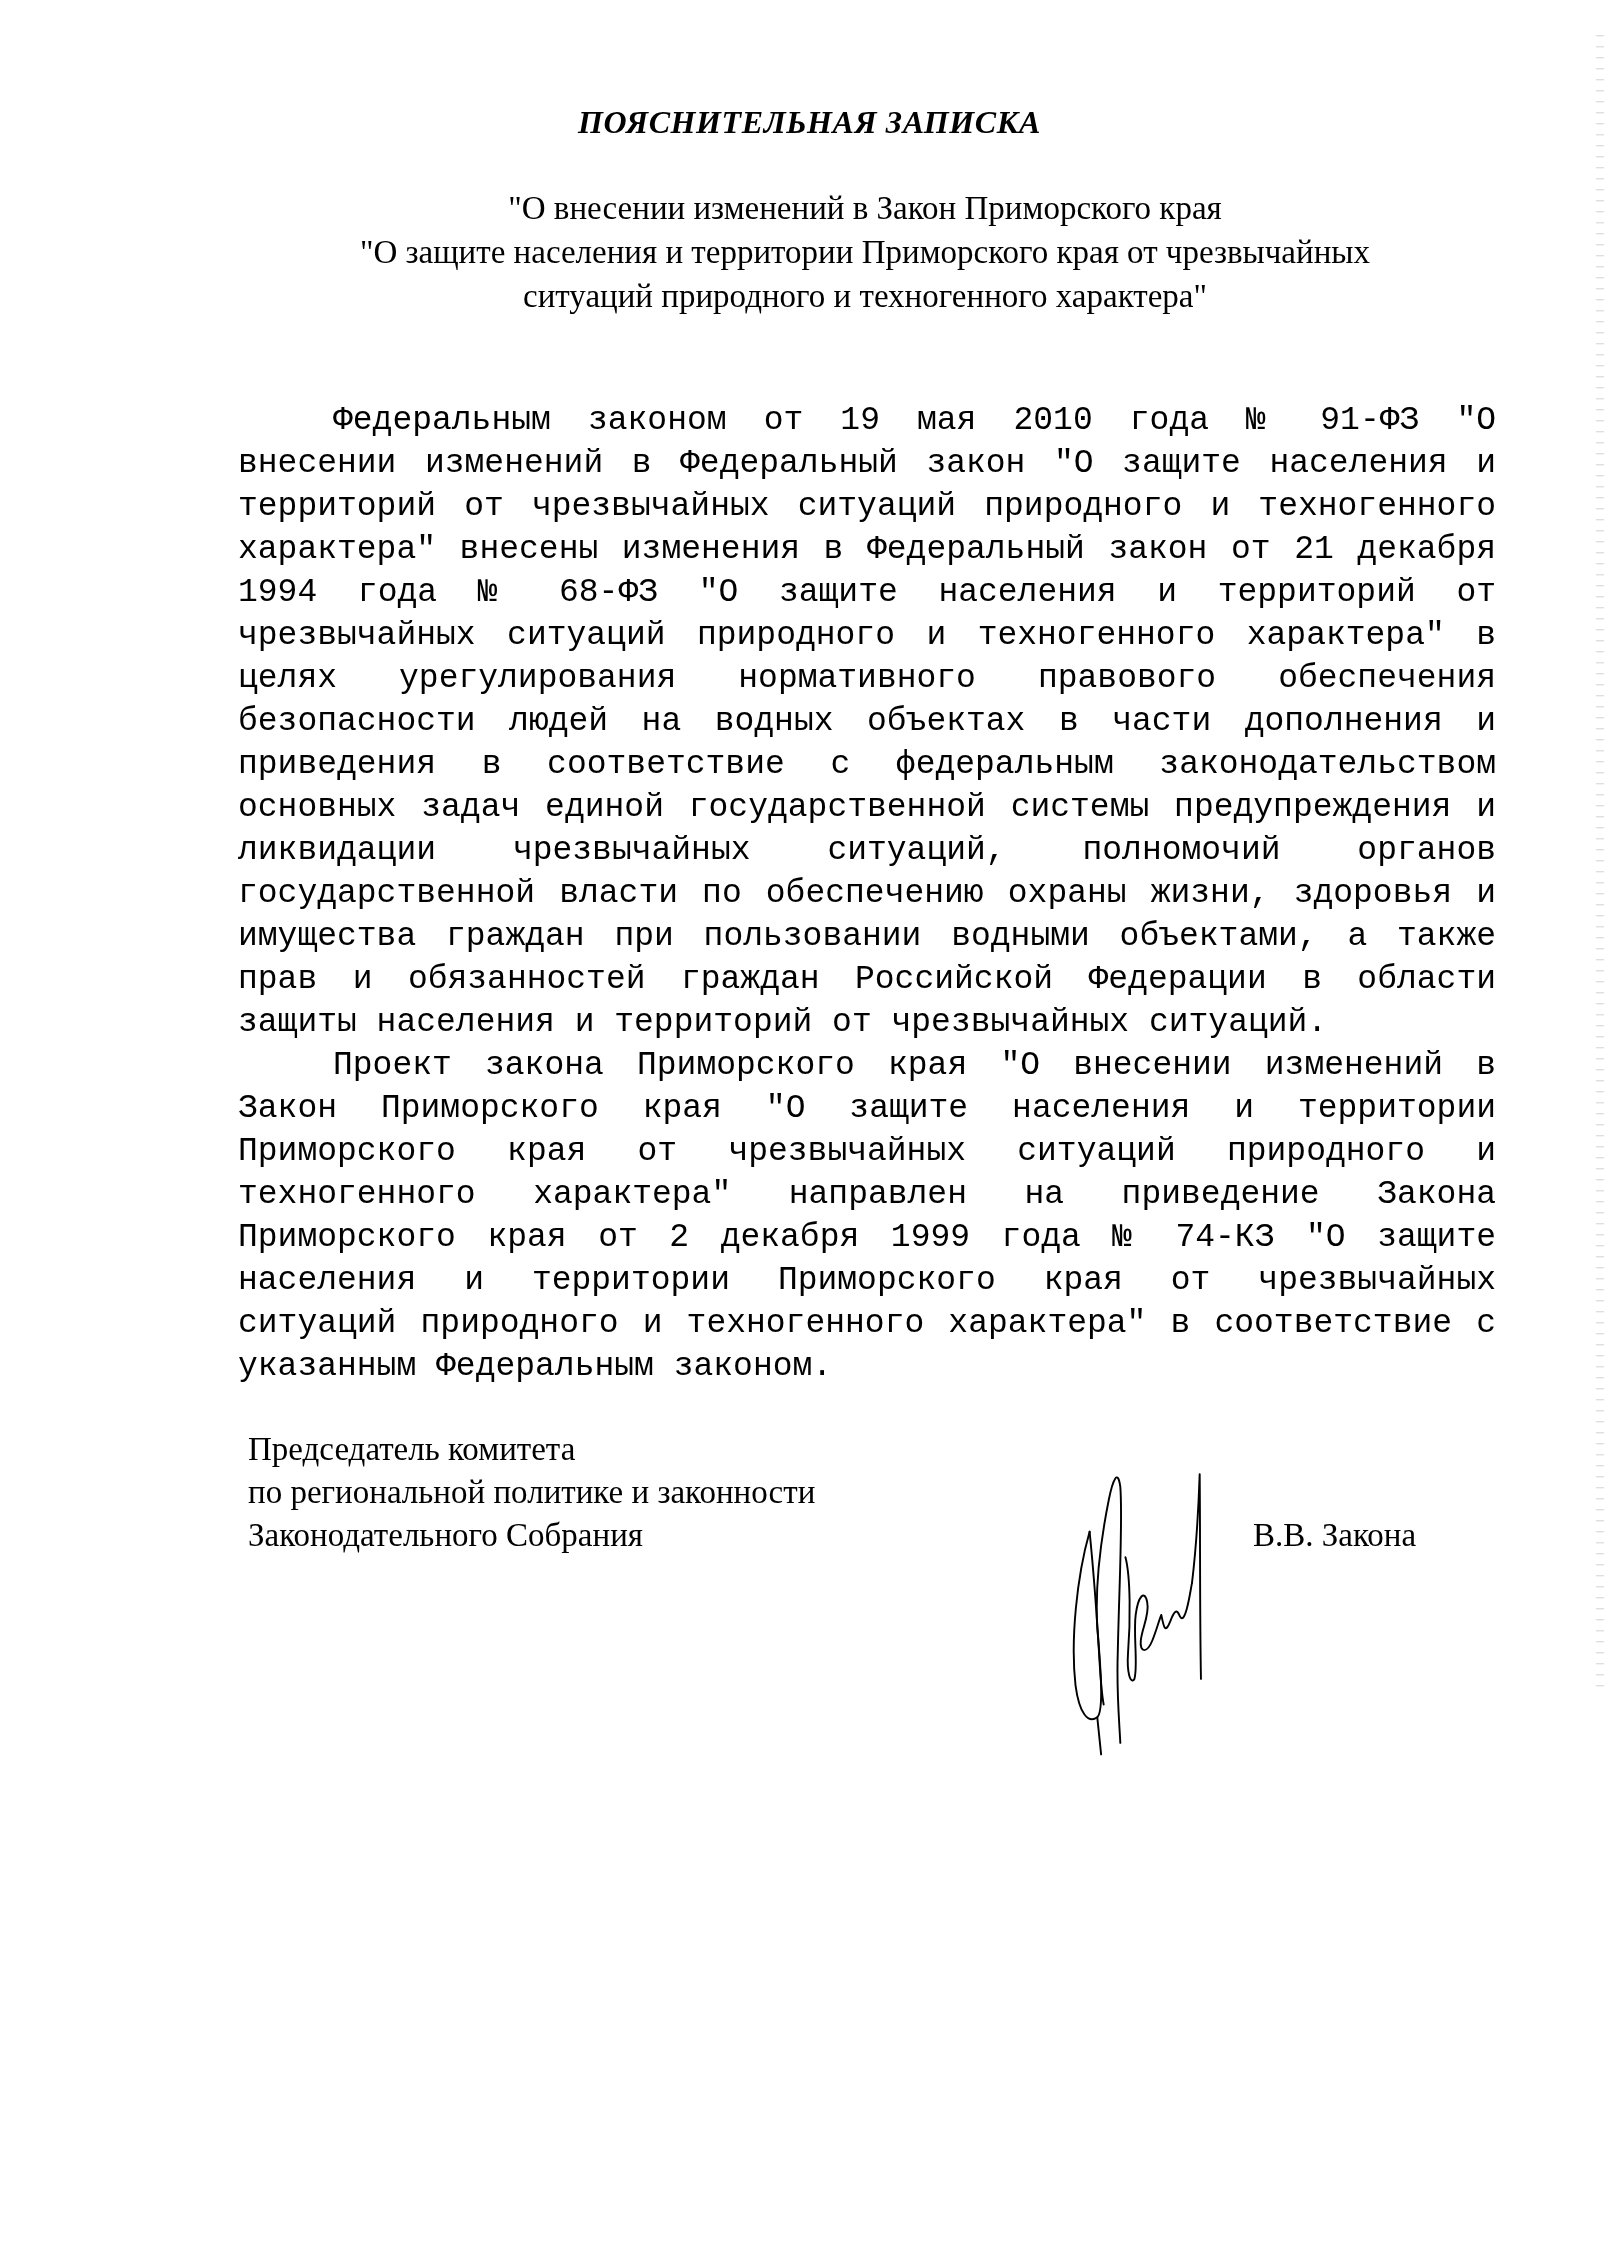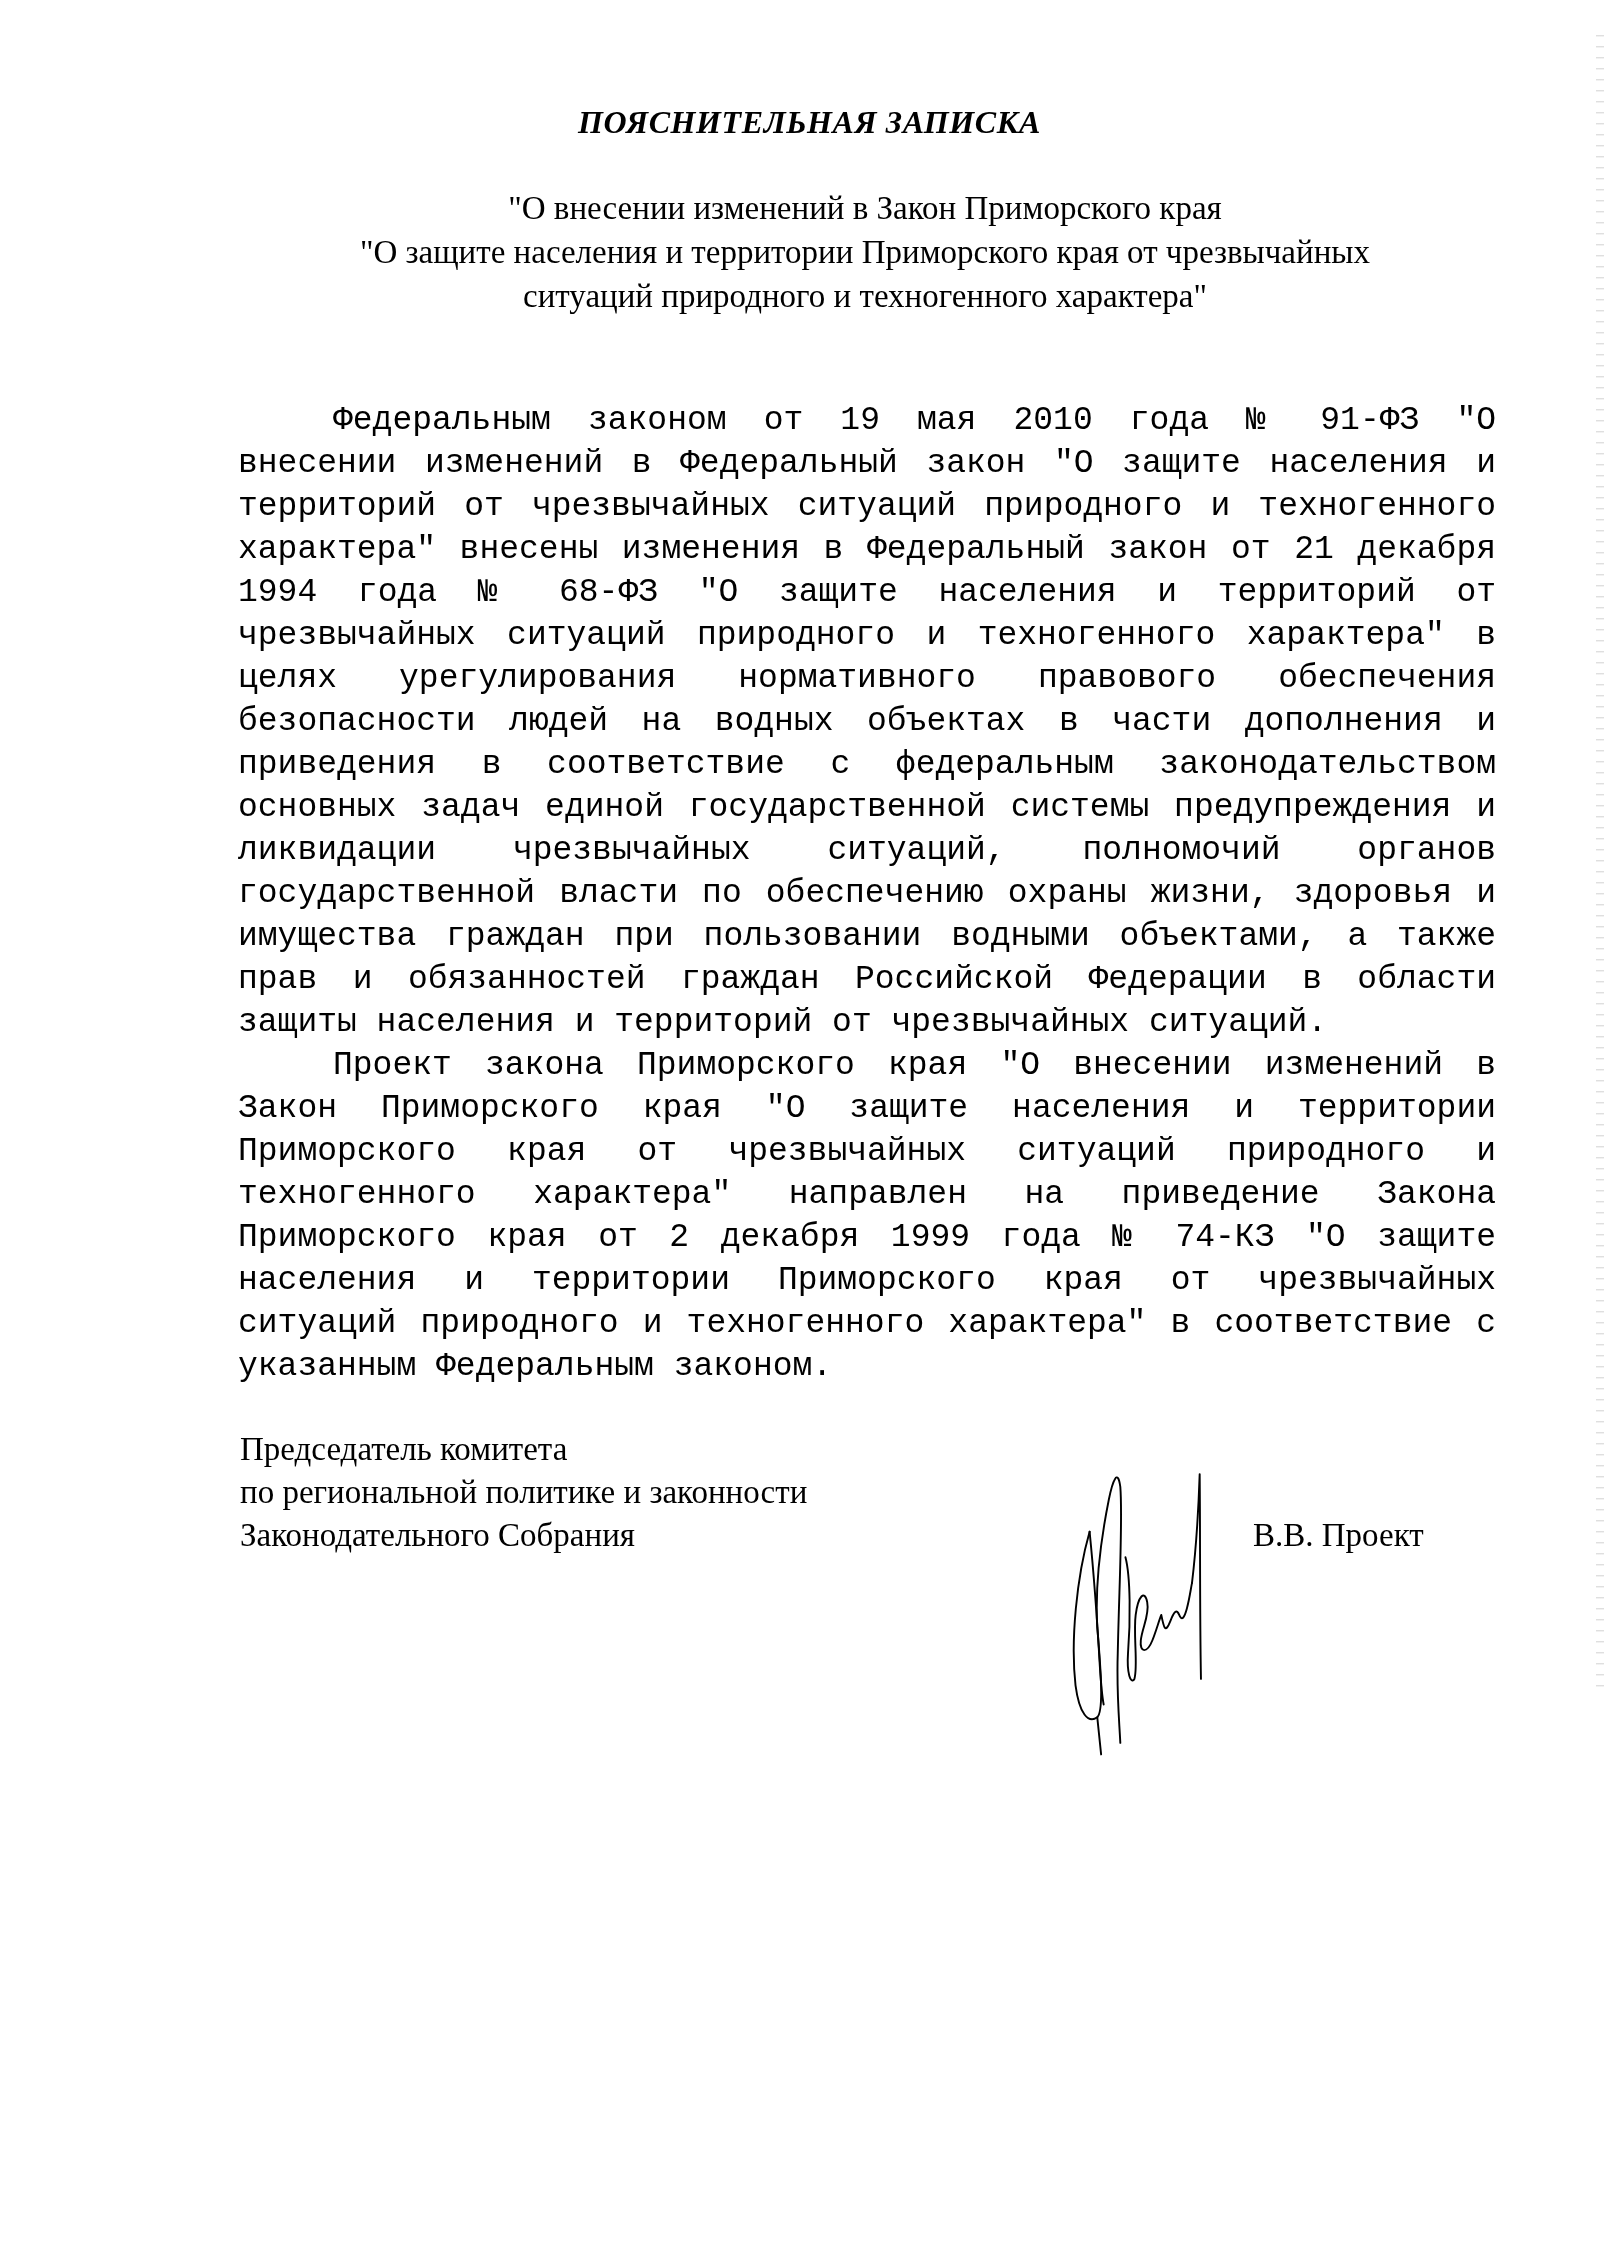--- a/index.html
+++ b/index.html
@@ -54,21 +54,21 @@
       text-align: justify;
     }
     .para {
       margin: 0;
       text-indent: 95px;
       text-align: justify;
       font-family: Liberation Mono, monospace;
     }
     .signature-block {
       position: absolute;
-      left: 240px;
+      left: 248px;
       top: 1428px;
       font-size: 33px;
       line-height: 43px;
     }
     .signature-block div { white-space: nowrap; }
     .signer-name {
       position: absolute;
       left: 1253px;
       top: 1514px;
       font-size: 33px;
@@ -130,18 +130,18 @@
       <path d="M40 110 C 46 170, 52 250, 56 320 C 58 350, 60 370, 62 380"></path>
 
       <path d="M96 150 C 104 180, 104 250, 100 300 C 98 330, 104 350, 110 340 C 116 320, 108 270, 112 240 C 116 210, 126 200, 130 220 C 134 240, 122 260, 120 280 C 118 300, 130 300, 138 280 C 144 265, 148 250, 152 240 C 156 260, 158 270, 166 250 C 172 235, 176 230, 180 240 C 184 250, 188 245, 192 230 C 196 215, 198 200, 200 190"></path>
 
       <path d="M200 190 C 206 140, 210 80, 212 20 C 213 120, 212 230, 214 340"></path>
 
       <path d="M52 400 C 54 420, 56 440, 58 458"></path>
     </g>
   </svg>
 
-  <div class="signer-name">В.В. Проект</div>
+  <div class="signer-name">В.В. Закона</div>
 
   <div class="scan-edge"></div>
 
 </div>
 
 
 </body></html>

